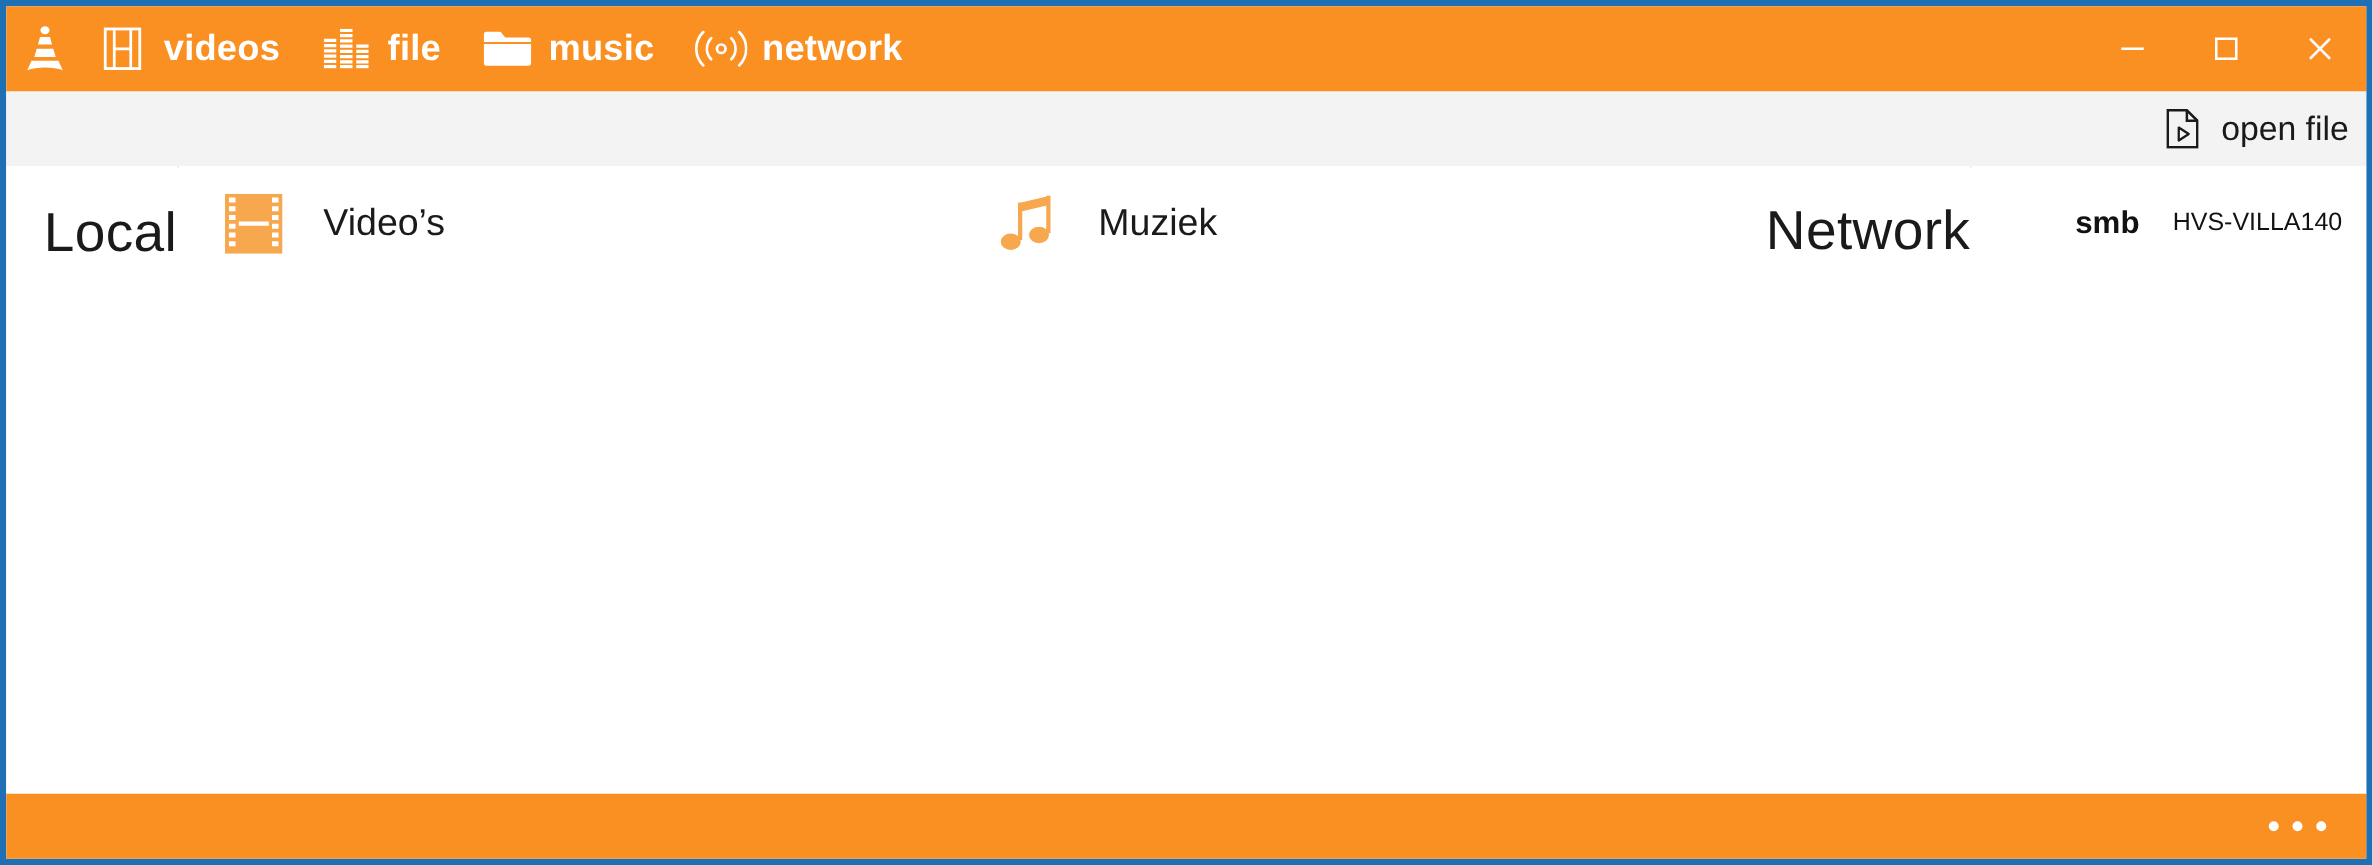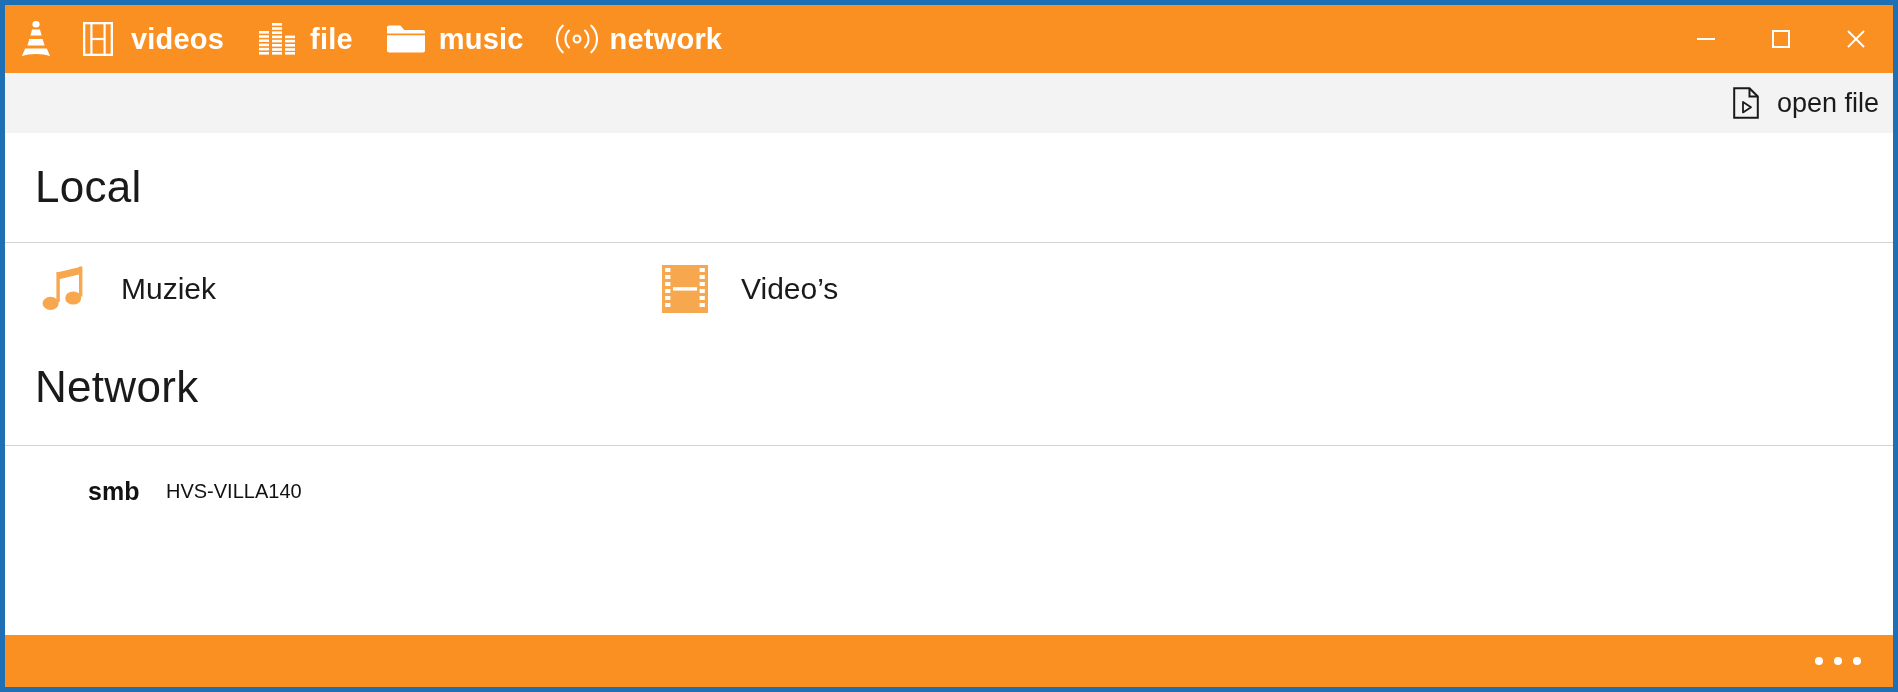--- a/index.html
+++ b/index.html
@@ -126,21 +126,21 @@
     margin-left: 16px;
     white-space: nowrap;
   }
 
   
   .content {
     flex: 1 1 auto;
     background: #ffffff;
     overflow: hidden;
     display: flex;
-    flex-direction: column;
+    flex-direction: row;
   }
 
   .section-header {
     font-size: 44px;
     font-weight: 300;
     color: #1a1a1a;
     padding-left: 30px;
     letter-spacing: 0.3px;
     line-height: 1;
   }
@@ -376,33 +376,20 @@
   <div class="content">
 
     <div class="section-header section-local">Local</div>
 
     <div class="divider"></div>
 
     <div class="local-row">
 
       <div class="local-item">
         <span class="li-icon">
-          <svg width="46" height="50" viewBox="0 0 46 50" aria-hidden="true">
-            <path d="M17.0 8.0 L40.0 2.6 L40.0 9.8 L17.0 15.2 Z" fill="#F7A74E"></path>
-            <rect x="14.4" y="8.0" width="3.4" height="30" fill="#F7A74E"></rect>
-            <rect x="37.0" y="2.6" width="3.4" height="30" fill="#F7A74E"></rect>
-            <ellipse cx="8.6" cy="39.4" rx="8.0" ry="6.6" fill="#F7A74E"></ellipse>
-            <ellipse cx="31.2" cy="34.0" rx="8.0" ry="6.6" fill="#F7A74E"></ellipse>
-          </svg>
-        </span>
-        <span class="li-label">Muziek</span>
-      </div>
-
-      <div class="local-item">
-        <span class="li-icon">
           <svg width="46" height="48" viewBox="0 0 46 48" aria-hidden="true">
             <rect x="0" y="0" width="46" height="48" fill="#F7A74E"></rect>
             <g fill="#ffffff">
               <rect x="3.2" y="3.0" width="5.2" height="4.0"></rect>
                 <rect x="3.2" y="10.0" width="5.2" height="4.0"></rect>
               <rect x="3.2" y="17.0" width="5.2" height="4.0"></rect>
                 <rect x="3.2" y="24.0" width="5.2" height="4.0"></rect>
               <rect x="3.2" y="31.0" width="5.2" height="4.0"></rect>
                 <rect x="3.2" y="38.0" width="5.2" height="4.0"></rect>
               <rect x="37.6" y="3.0" width="5.2" height="4.0"></rect>
@@ -411,20 +398,33 @@
                 <rect x="37.6" y="24.0" width="5.2" height="4.0"></rect>
               <rect x="37.6" y="31.0" width="5.2" height="4.0"></rect>
                 <rect x="37.6" y="38.0" width="5.2" height="4.0"></rect>
               <rect x="11.0" y="22.2" width="24" height="3.4"></rect>
             </g>
           </svg>
         </span>
         <span class="li-label">Video’s</span>
       </div>
 
+      <div class="local-item">
+        <span class="li-icon">
+          <svg width="46" height="50" viewBox="0 0 46 50" aria-hidden="true">
+            <path d="M17.0 8.0 L40.0 2.6 L40.0 9.8 L17.0 15.2 Z" fill="#F7A74E"></path>
+            <rect x="14.4" y="8.0" width="3.4" height="30" fill="#F7A74E"></rect>
+            <rect x="37.0" y="2.6" width="3.4" height="30" fill="#F7A74E"></rect>
+            <ellipse cx="8.6" cy="39.4" rx="8.0" ry="6.6" fill="#F7A74E"></ellipse>
+            <ellipse cx="31.2" cy="34.0" rx="8.0" ry="6.6" fill="#F7A74E"></ellipse>
+          </svg>
+        </span>
+        <span class="li-label">Muziek</span>
+      </div>
+
 
     </div>
 
     <div class="section-header section-network">Network</div>
 
     <div class="divider"></div>
 
     <div class="net-row">
       <span class="net-proto">smb</span>
       <span class="net-name">HVS-VILLA140</span>

